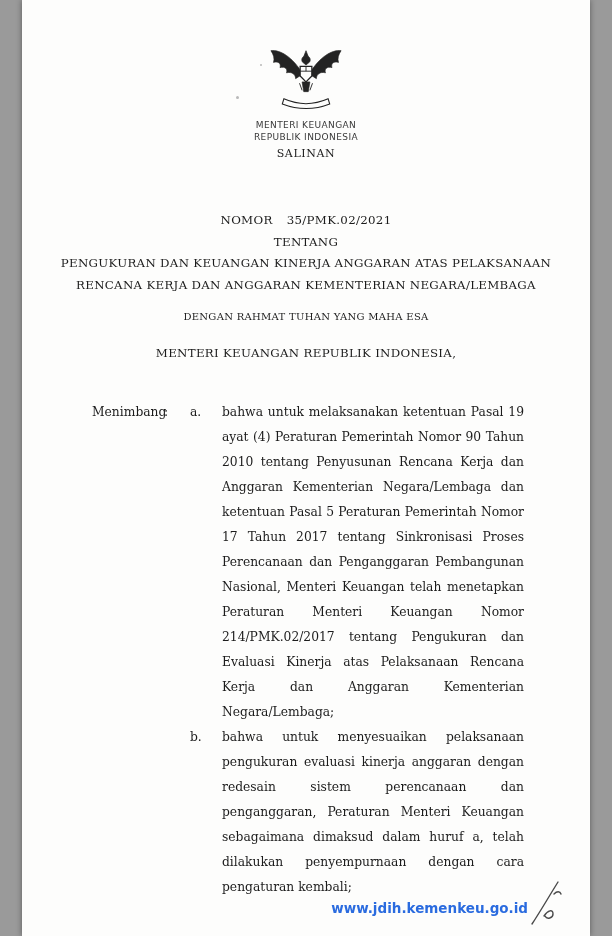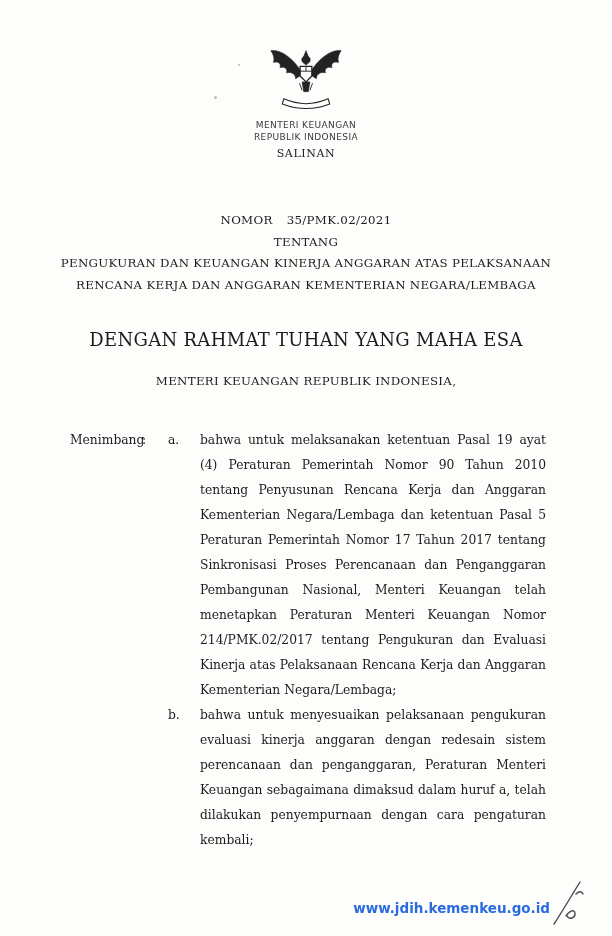--- a/index.html
+++ b/index.html
@@ -1,18 +1,18 @@
 <!DOCTYPE html>
 <html><head>
 <meta charset="utf-8">
 <style>
   html,body { margin:0; padding:0; background:#9a9a9a; }
   .page {
     position:relative;
-    width:612px; height:936px;
+    width:568px; height:936px;
     margin:0 auto;
     background:#fdfdfc;
     font-family:"DejaVu Serif", serif;
     color:#1c1c1c;
     overflow:hidden;
     box-shadow:0 0 6px rgba(0,0,0,.4);
   }
   .header { text-align:center; padding-top:44px; }
   .emblem { display:inline-block; line-height:0; }
   .ministry {
@@ -23,21 +23,21 @@
   }
   .salinan {
     margin-top:4px;
     font-size:11px; font-weight:normal; letter-spacing:.6px;
   }
   .title-block {
     margin-top:50px; text-align:center;
     font-size:11.8px; line-height:21.5px; letter-spacing:.3px;
   }
   .nomor-line .gap { display:inline-block; width:14px; }
-  .invocation { margin-top:33px; text-align:center; font-size:18px; letter-spacing:.3px; }
+  .invocation { margin-top:15px; text-align:center; font-size:10px; letter-spacing:.3px; }
   .authority  { margin-top:24px; text-align:center; font-size:11.8px; letter-spacing:.3px; }
 
   .consider {
     margin:40px 66px 0 70px;
     display:flex; align-items:flex-start;
     font-size:12.3px; line-height:25px;
   }
   .c-label { width:72px; flex:0 0 auto; }
   .c-colon { width:26px; flex:0 0 auto; }
   .c-items { flex:1 1 auto; }

